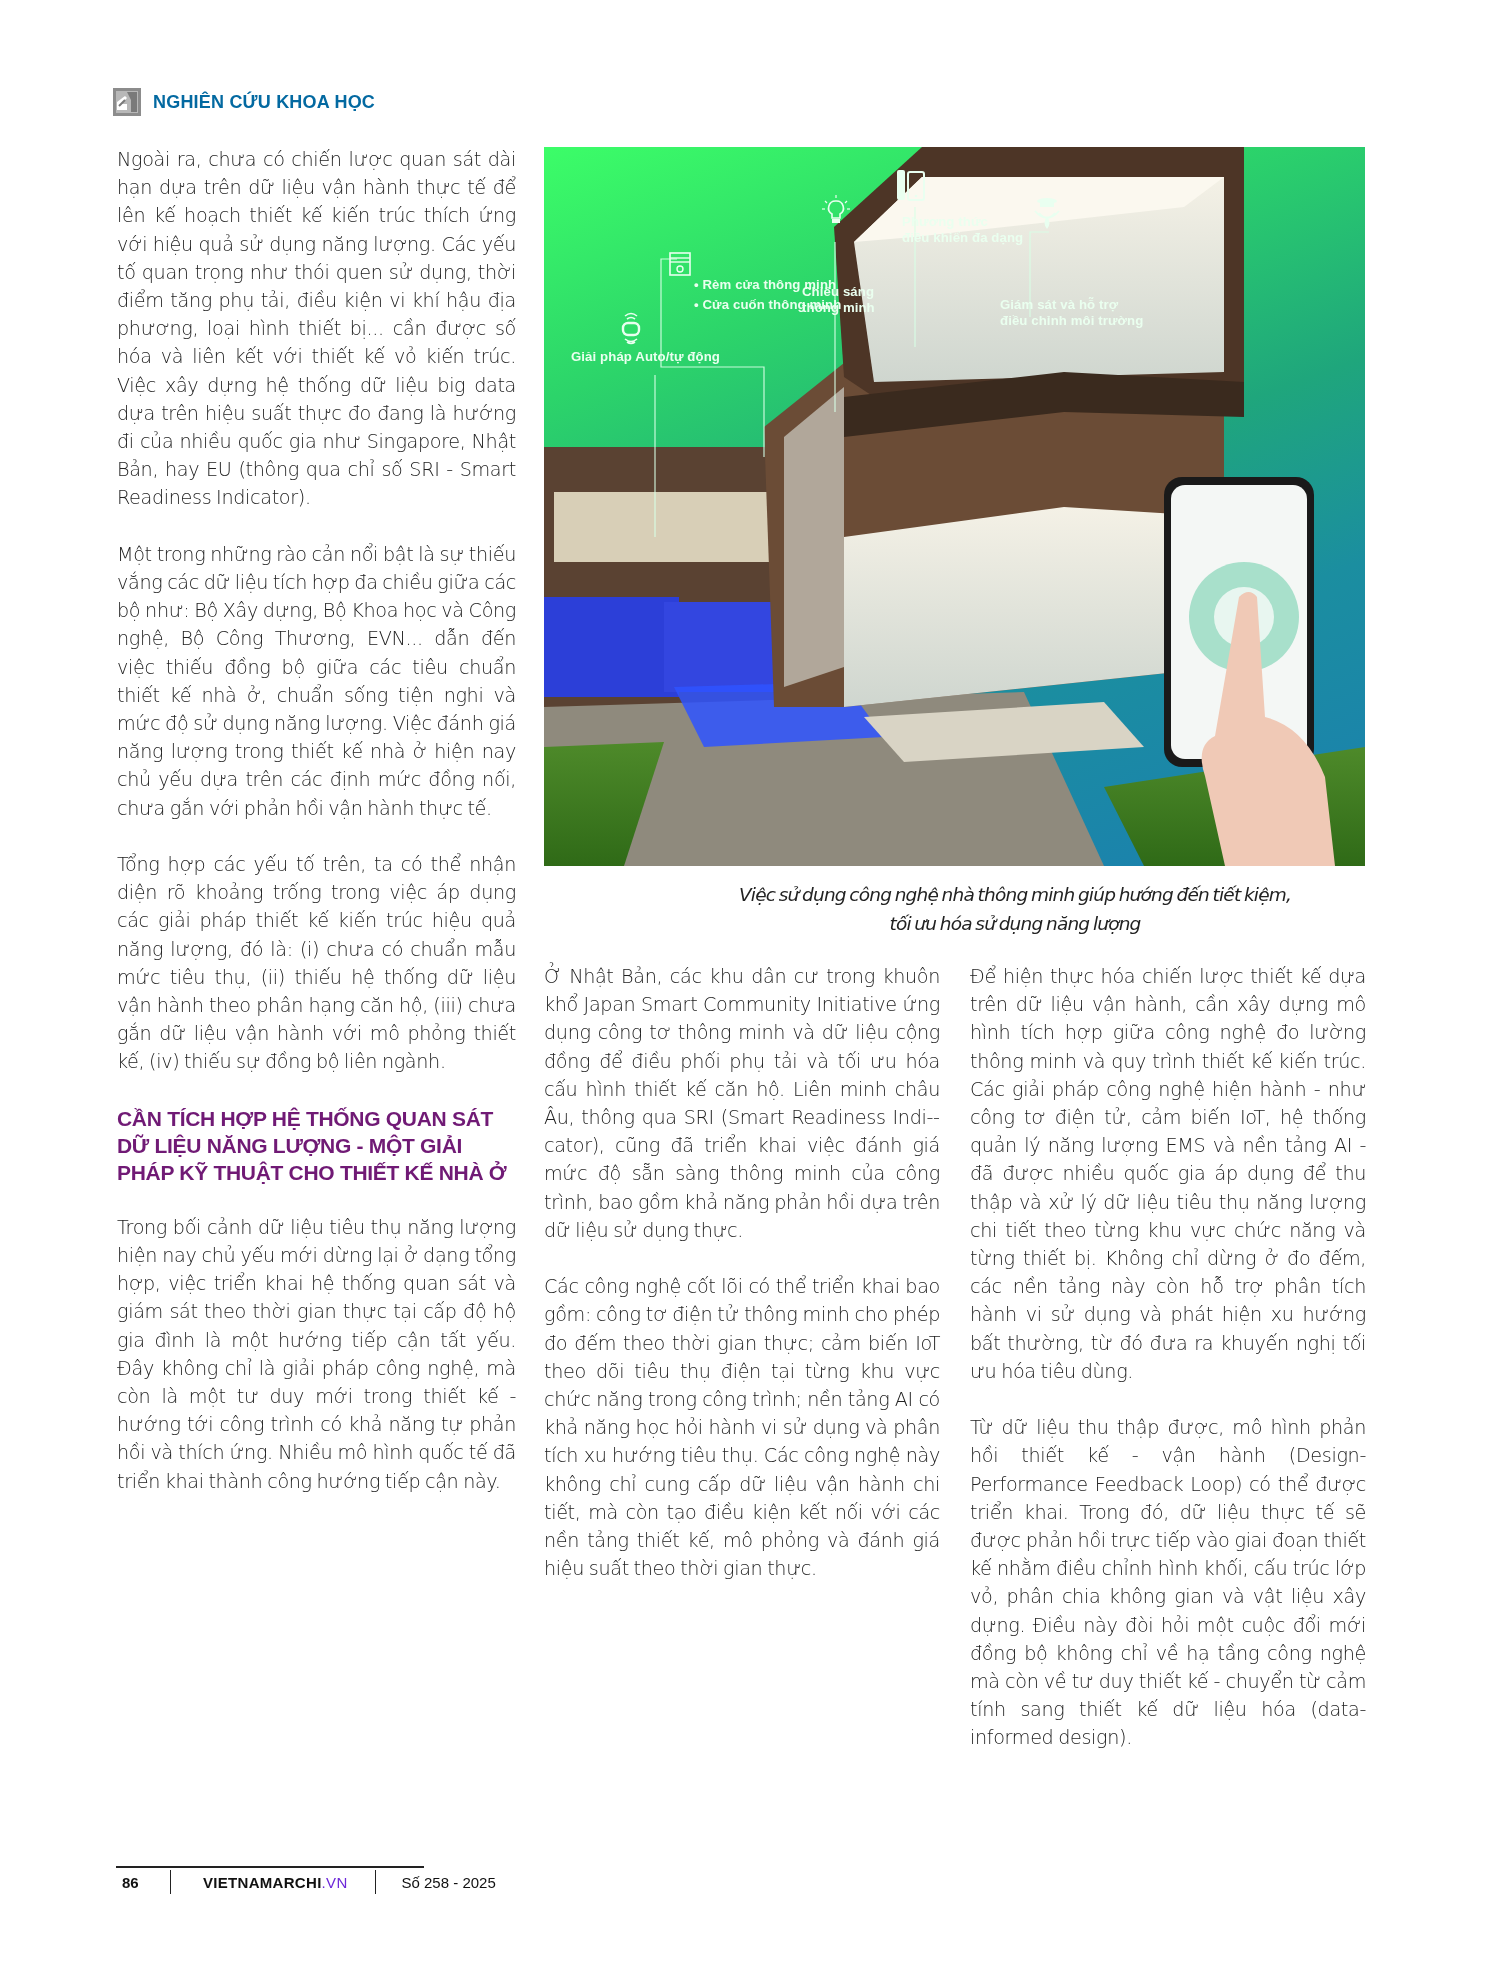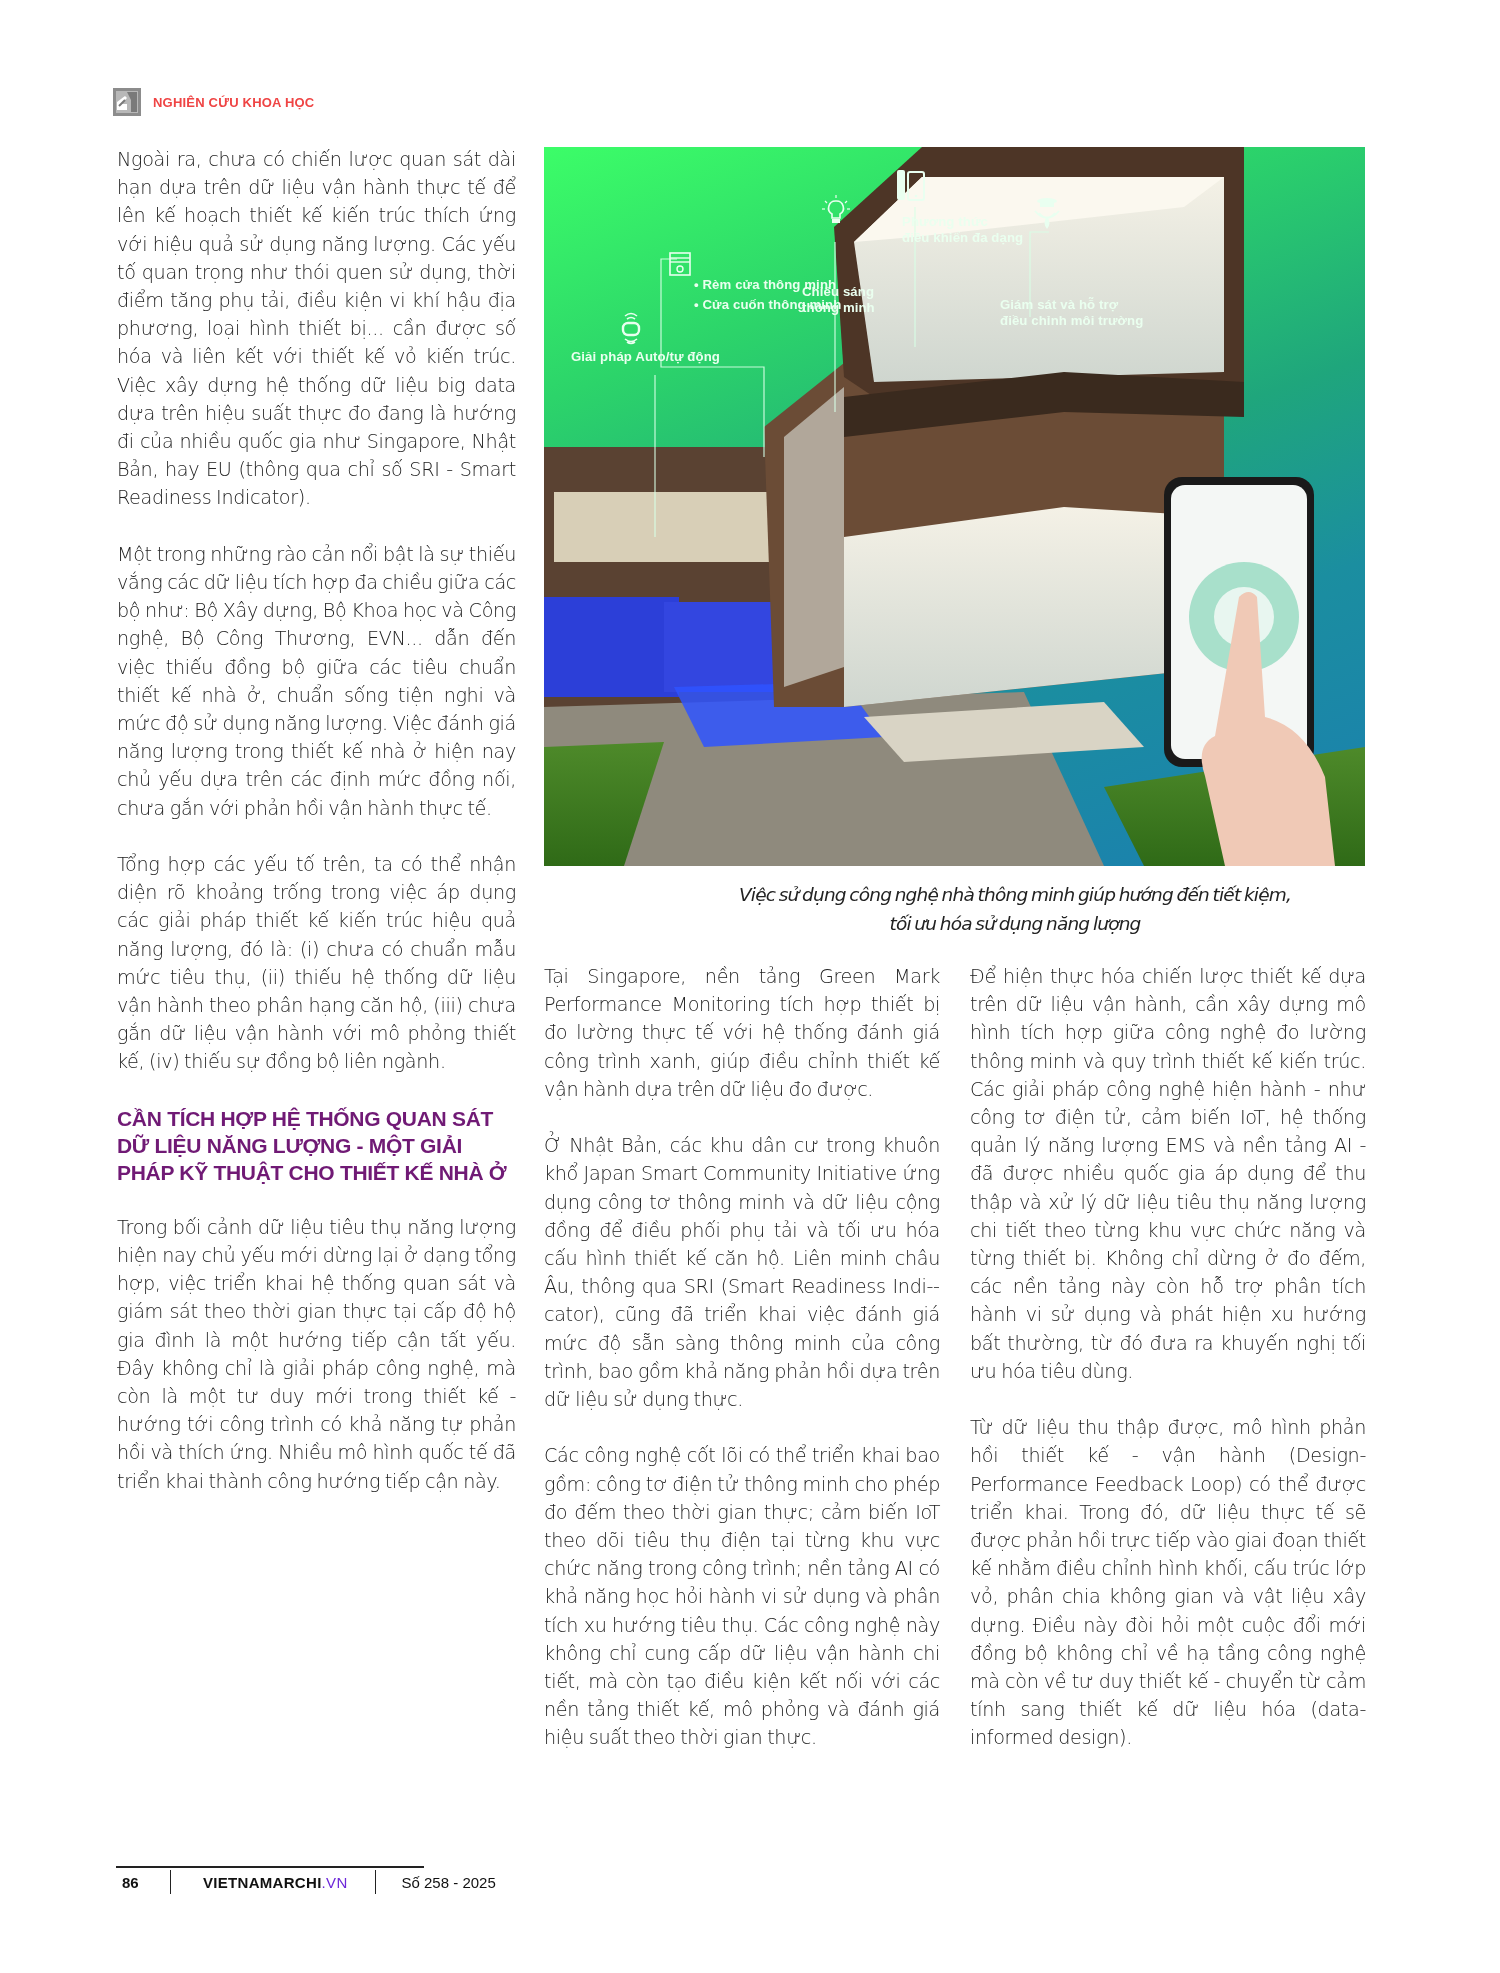--- a/index.html
+++ b/index.html
@@ -2,21 +2,21 @@
 <html><head>
 <meta charset="utf-8">
 <style>
   * { margin: 0; padding: 0; box-sizing: border-box; }
   html, body { width: 1500px; height: 1973px; background: #ffffff; overflow: hidden; }
   body { position: relative; font-family: "DejaVu Sans", sans-serif; color: #1e1e1e; }
 
   
   .header { position: absolute; left: 113px; top: 88px; height: 28px; display: flex; align-items: center; }
   .logo { width: 28px; height: 28px; position: relative; margin-right: 12px; }
-  .header-title { font-family: "Liberation Sans", sans-serif; font-weight: bold; font-size: 13px; letter-spacing: 0.2px; color: #ef4444; }
+  .header-title { font-family: "Liberation Sans", sans-serif; font-weight: bold; font-size: 18px; letter-spacing: 0.2px; color: #0369a1; }
 
   
   .col { position: absolute; width: 399px; font-family: "DejaVu Sans", sans-serif; font-size: 19.2px; line-height: 28.2px; text-align: justify; color: #222; font-weight: 300; letter-spacing: -0.35px; word-spacing: -1px; }
   .col p { margin-bottom: 28.2px; hyphens: manual; }
   .col p:last-child { margin-bottom: 0; }
   .col-1 { left: 117px; top: 146px; }
   .col-2 { left: 544px; top: 963px; width: 396px; }
   .col-3 { left: 970px; top: 963px; width: 396px; }
   .col h2 { font-family: "Liberation Sans", sans-serif; font-weight: bold; font-size: 21px; line-height: 27px; color: #701a75; text-align: left; letter-spacing: -0.3px; margin-bottom: 28px; word-spacing: 0; }
 
@@ -157,21 +157,20 @@
   <div class="fig-label" style="left:456px;top:149px">Giám sát và hỗ trợ</div>
   <div class="fig-label" style="left:456px;top:165px">điều chỉnh môi trường</div>
 </div>
 
 <div class="caption">
   <div>Việc sử dụng công nghệ nhà thông minh giúp hướng đến tiết kiệm,</div>
   <div>tối ưu hóa sử dụng năng lượng</div>
 </div>
 
 <div class="col col-2">
-  <p>Tại Singapore, nền tảng Green Mark Performance Monitoring tích hợp thiết bị đo lường thực tế với hệ thống đánh giá công trình xanh, giúp điều chỉnh thiết kế vận hành dựa trên dữ liệu đo được.</p>
   <p>Ở Nhật Bản, các khu dân cư trong khuôn khổ Japan Smart Community Initiative ứng dụng công tơ thông minh và dữ liệu cộng đồng để điều phối phụ tải và tối ưu hóa cấu hình thiết kế căn hộ. Liên minh châu Âu, thông qua SRI (Smart Readiness Indi-­cator), cũng đã triển khai việc đánh giá mức độ sẵn sàng thông minh của công trình, bao gồm khả năng phản hồi dựa trên dữ liệu sử dụng thực.</p>
   <p>Các công nghệ cốt lõi có thể triển khai bao gồm: công tơ điện tử thông minh cho phép đo đếm theo thời gian thực; cảm biến IoT theo dõi tiêu thụ điện tại từng khu vực chức năng trong công trình; nền tảng AI có khả năng học hỏi hành vi sử dụng và phân tích xu hướng tiêu thụ. Các công nghệ này không chỉ cung cấp dữ liệu vận hành chi tiết, mà còn tạo điều kiện kết nối với các nền tảng thiết kế, mô phỏng và đánh giá hiệu suất theo thời gian thực.</p>
 </div>
 
 <div class="col col-3">
   <p>Để hiện thực hóa chiến lược thiết kế dựa trên dữ liệu vận hành, cần xây dựng mô hình tích hợp giữa công nghệ đo lường thông minh và quy trình thiết kế kiến trúc. Các giải pháp công nghệ hiện hành - như công tơ điện tử, cảm biến IoT, hệ thống quản lý năng lượng EMS và nền tảng AI - đã được nhiều quốc gia áp dụng để thu thập và xử lý dữ liệu tiêu thụ năng lượng chi tiết theo từng khu vực chức năng và từng thiết bị. Không chỉ dừng ở đo đếm, các nền tảng này còn hỗ trợ phân tích hành vi sử dụng và phát hiện xu hướng bất thường, từ đó đưa ra khuyến nghị tối ưu hóa tiêu dùng.</p>
   <p>Từ dữ liệu thu thập được, mô hình phản hồi thiết kế - vận hành (Design-Performance Feedback Loop) có thể được triển khai. Trong đó, dữ liệu thực tế sẽ được phản hồi trực tiếp vào giai đoạn thiết kế nhằm điều chỉnh hình khối, cấu trúc lớp vỏ, phân chia không gian và vật liệu xây dựng. Điều này đòi hỏi một cuộc đổi mới đồng bộ không chỉ về hạ tầng công nghệ mà còn về tư duy thiết kế - chuyển từ cảm tính sang thiết kế dữ liệu hóa (data-informed design).</p>
 </div>
 
 <div class="footer-rule"></div>

